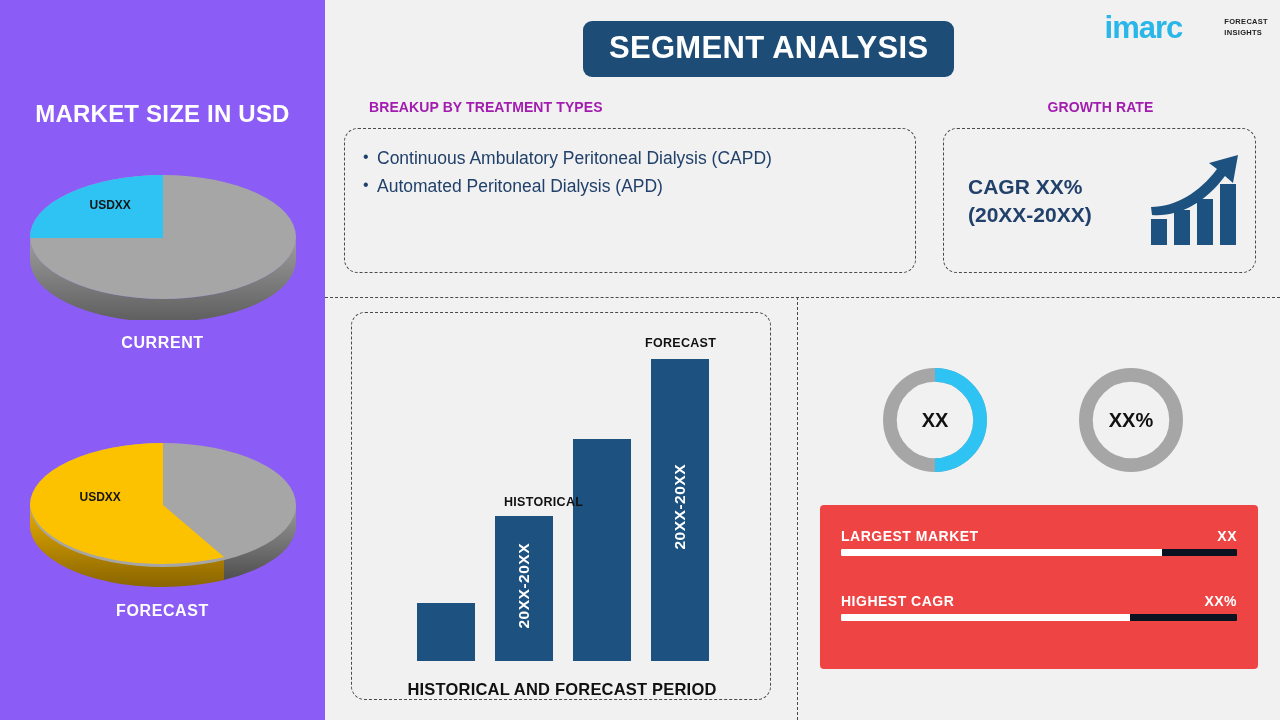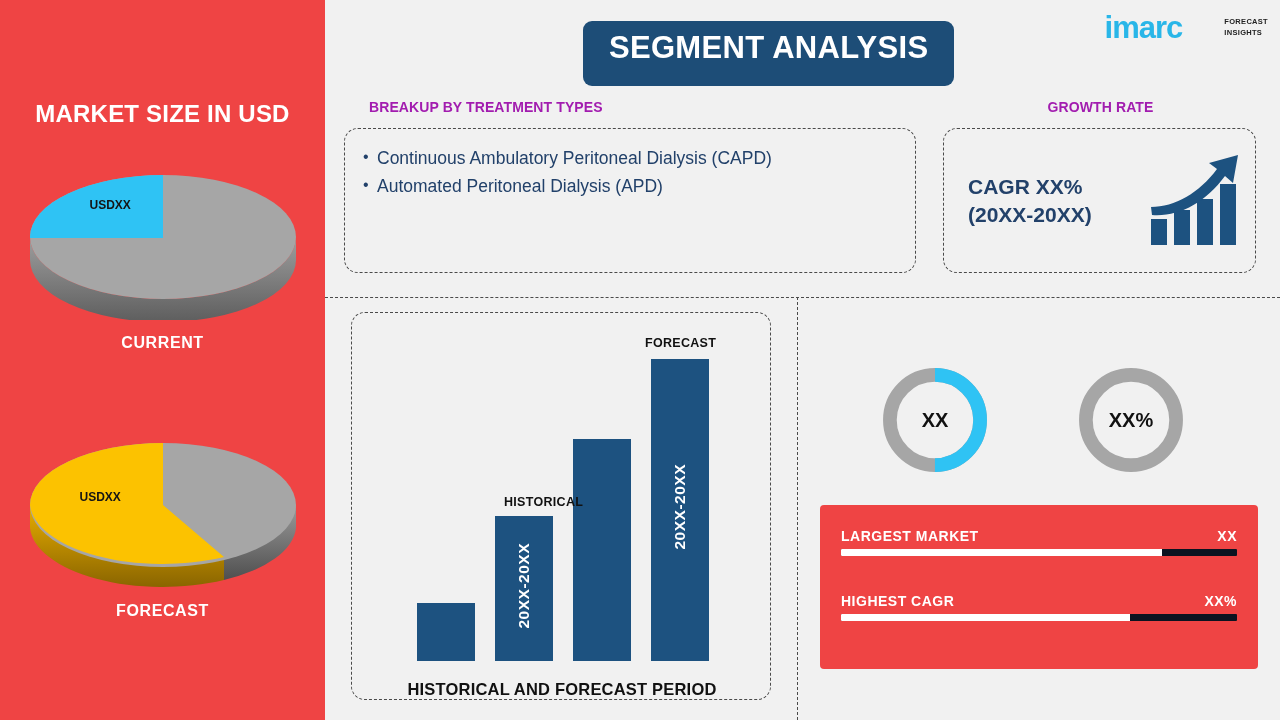--- a/index.html
+++ b/index.html
@@ -7,21 +7,21 @@
     width: 1280px; height: 720px;
     font-family: "Liberation Sans", sans-serif;
     overflow: hidden;
     background: #f1f1f1;
   }
   #root { position: relative; width: 1280px; height: 720px; }
 
   
   .sidebar {
     position: absolute; left: 0; top: 0; width: 356px; height: 720px;
-    background: #ef4444;
+    background: #8b5cf6;
   }
   .sidebar-title {
     position: absolute; top: 100px; left: 0; width: 325px;
     text-align: center; color: #ffffff;
     font-size: 24px; font-weight: bold; letter-spacing: .2px;
   }
   .pie-block { position: absolute; left: 0; width: 325px; }
   .pie-block.current  { top: 160px; }
   .pie-block.forecast { top: 428px; }
   .pie-wrap { position: relative; width: 270px; height: 160px; margin: 0 auto; }
@@ -36,21 +36,21 @@
   .pie-label.current  { left: 62px;  top: 38px; }
   .pie-label.forecast { left: 52px;  top: 62px; }
 
   
   .main { position: absolute; left: 325px; top: 0; width: 955px; height: 720px; background: #f1f1f1; }
 
   .header-bar { position: absolute; left: 0; top: 0; width: 955px; height: 92px; }
   .title-chip {
     position: absolute; left: 258px; top: 21px;
     background: #1d4d77; color: #fff; border-radius: 9px;
-    padding: 9px 26px 20px 26px;
+    padding: 9px 26px 11px 26px;
     font-size: 31px; font-weight: bold; letter-spacing: .3px;
     white-space: nowrap;
   }
   .logo { position: absolute; right: 12px; top: 12px; width: 150px; height: 44px; }
   .logo-mark { font-size: 31px; font-weight: bold; color: #29b6e8; letter-spacing: -1px; line-height: 1; }
   .logo-divider { width: 2px; background: #3a3a3a; height: 26px; margin: 0 6px; }
   .logo-tag { font-size: 7.5px; font-weight: bold; color: #222; line-height: 1.45; letter-spacing: .3px; }
   .logo-row { display: flex; align-items: center; justify-content: flex-end; gap: 15px; }
 
   .section-head {

